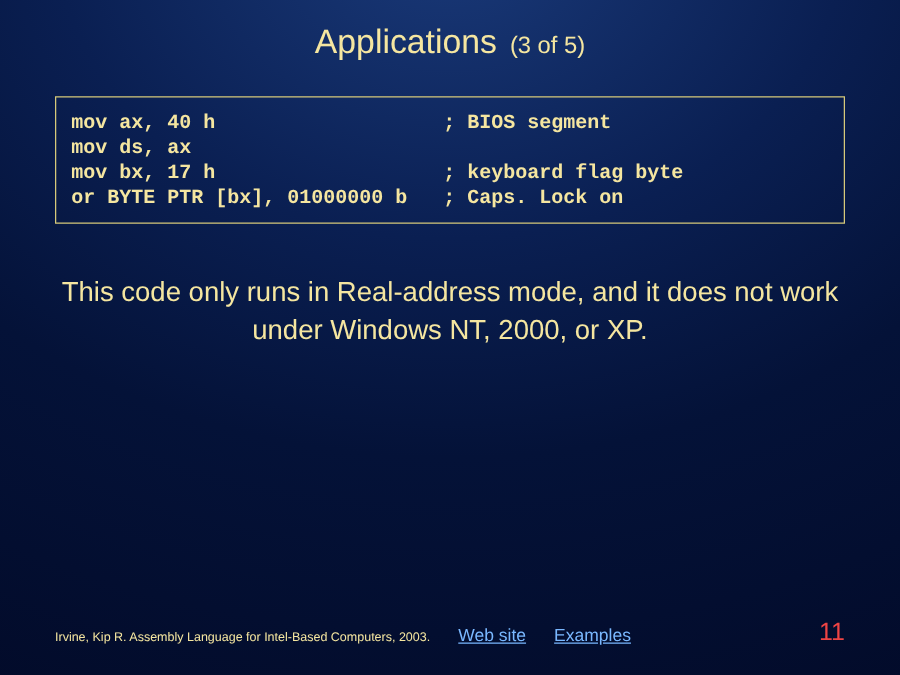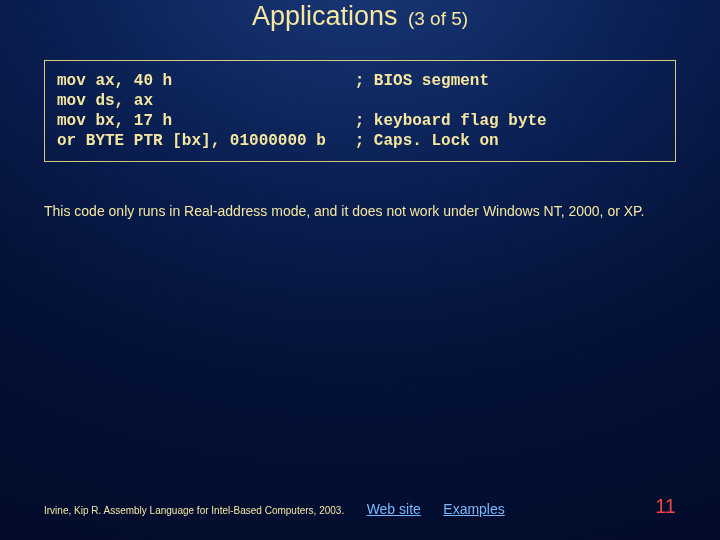--- a/index.html
+++ b/index.html
@@ -10,21 +10,21 @@
     overflow: hidden;
   }
   body {
     background: radial-gradient(ellipse 900px 700px at 50% -10%, #1a3a7a 0%, #0a1f52 35%, #041238 60%, #020a28 100%);
     font-family: Arial, Helvetica, sans-serif;
     color: #f5e6a0;
     position: relative;
   }
   .title-wrap {
     text-align: center;
-    padding-top: 1px;
+    padding-top: 18px;
   }
   .title {
     font-size: 27px;
     font-weight: normal;
     color: #f5e6a0;
   }
   .subtitle {
     font-size: 19px;
     color: #f5e6a0;
     margin-left: 6px;
@@ -50,23 +50,24 @@
     margin: 0 44px;
     padding: 10px 12px;
     font-family: "Courier New", Courier, monospace;
     font-size: 16px;
     font-weight: bold;
     color: #f5e6a0;
     white-space: pre;
     line-height: 1.25;
   }
   .note {
-    font-size: 14px;
+    font-size: 22px;
     line-height: 1.35;
     margin: 40px 44px 0 44px;
+    text-align: center;
   }
   .footer {
     position: absolute;
     bottom: 22px;
     left: 0;
     right: 0;
     padding: 0 44px;
   }
   .cite {
     font-size: 10px;

